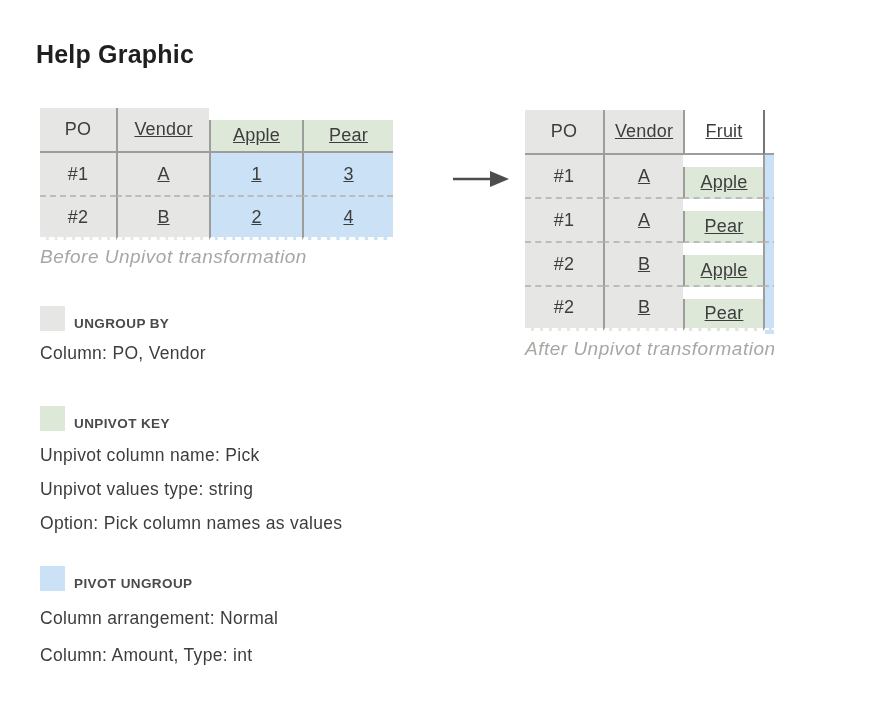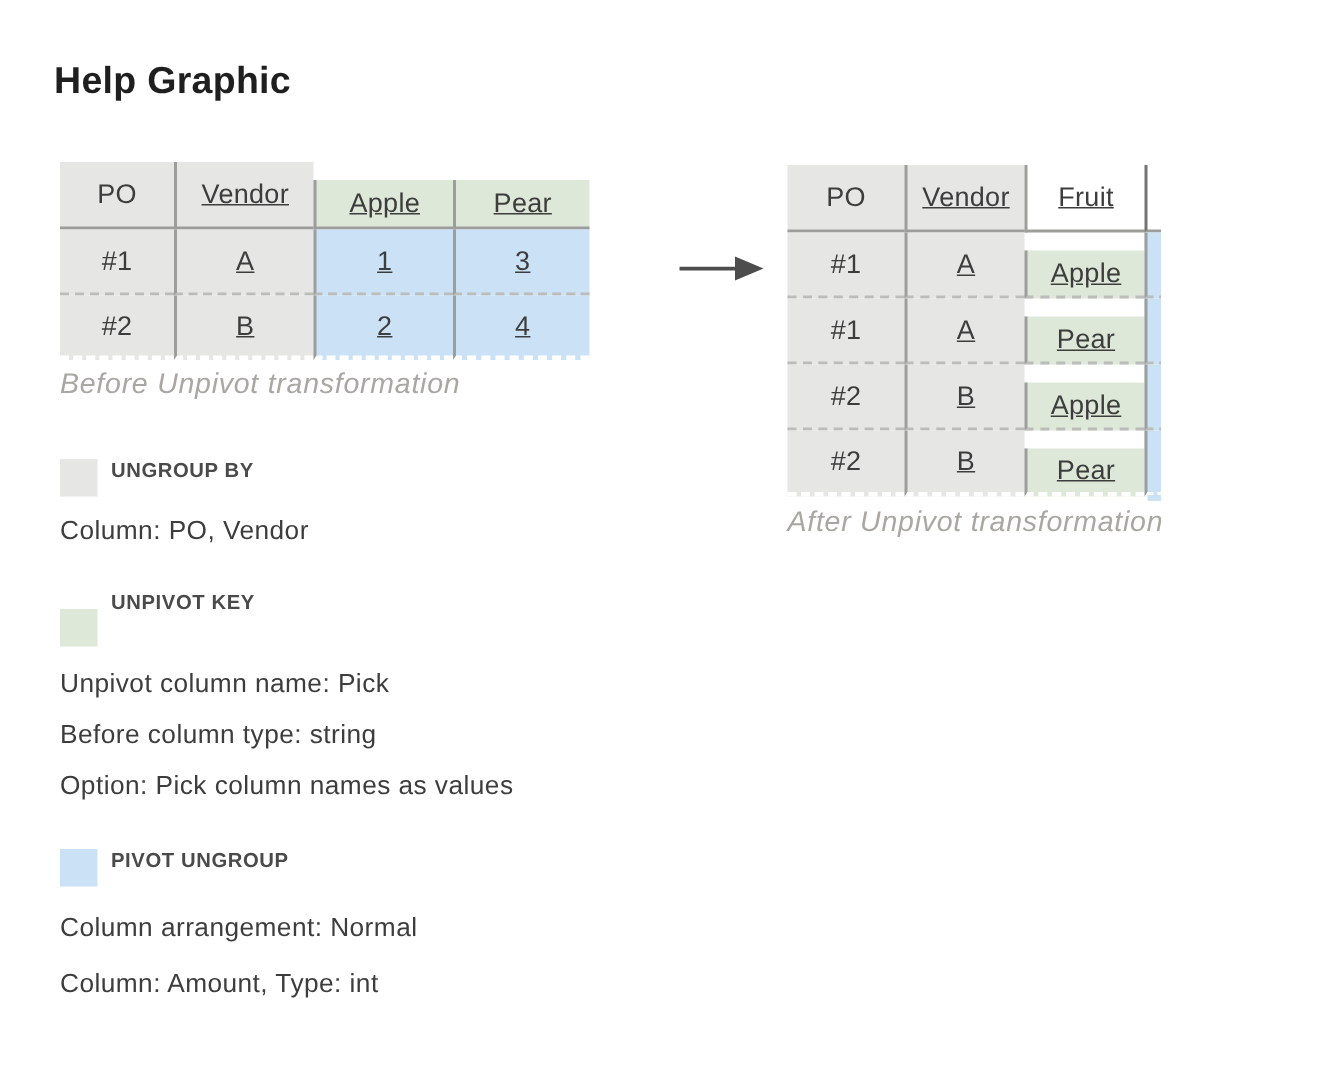--- a/index.html
+++ b/index.html
@@ -45,21 +45,21 @@
   .cap-before { left:40px; top:246px; width:353px; }
   .cap-after  { left:525px; top:338px; width:322px; }
 
   .arrow { position:absolute; left:452px; top:168px; }
   .arrow line    { stroke:var(--arrow); stroke-width:2.5; }
   .arrow polygon { fill:var(--arrow); }
 
   
   .legend-section { position:absolute; left:40px; }
   .sec-1 { top:306px; } .sec-2 { top:394px; } .sec-3 { top:566px; }
-  .legend-header { display:flex; align-items:flex-start; gap:9px; }
+  .legend-header { display:flex; align-items:flex-end; gap:9px; }
   .swatch { width:25px; height:25px; flex:0 0 auto; }
   .legend-label {
     font-size:13.5px; font-weight:bold; color:var(--label); letter-spacing:0.4px;
   }
   .legend-line {
     margin-top:14px; font-size:17.5px; color:var(--text);
     line-height:20px; letter-spacing:0.3px; white-space:nowrap;
   }
   .sec-1 .legend-line { margin-top:12px; }
   .sec-3 .legend-line { margin-top:17px; }
@@ -134,21 +134,21 @@
     </div>
     <div class="legend-line">Column: PO, Vendor</div>
   </div>
 
   <div class="legend-section sec-2">
     <div class="legend-header">
       <div class="swatch bg-green"></div>
       <div class="legend-label">UNPIVOT KEY</div>
     </div>
     <div class="legend-line">Unpivot column name: Pick</div>
-    <div class="legend-line">Before column type: string</div>
+    <div class="legend-line">Unpivot values type: string</div>
     <div class="legend-line">Option: Pick column names as values</div>
   </div>
 
   <div class="legend-section sec-3">
     <div class="legend-header">
       <div class="swatch bg-blue"></div>
       <div class="legend-label">PIVOT UNGROUP</div>
     </div>
     <div class="legend-line">Column arrangement: Normal</div>
     <div class="legend-line">Column: Amount, Type: int</div>

